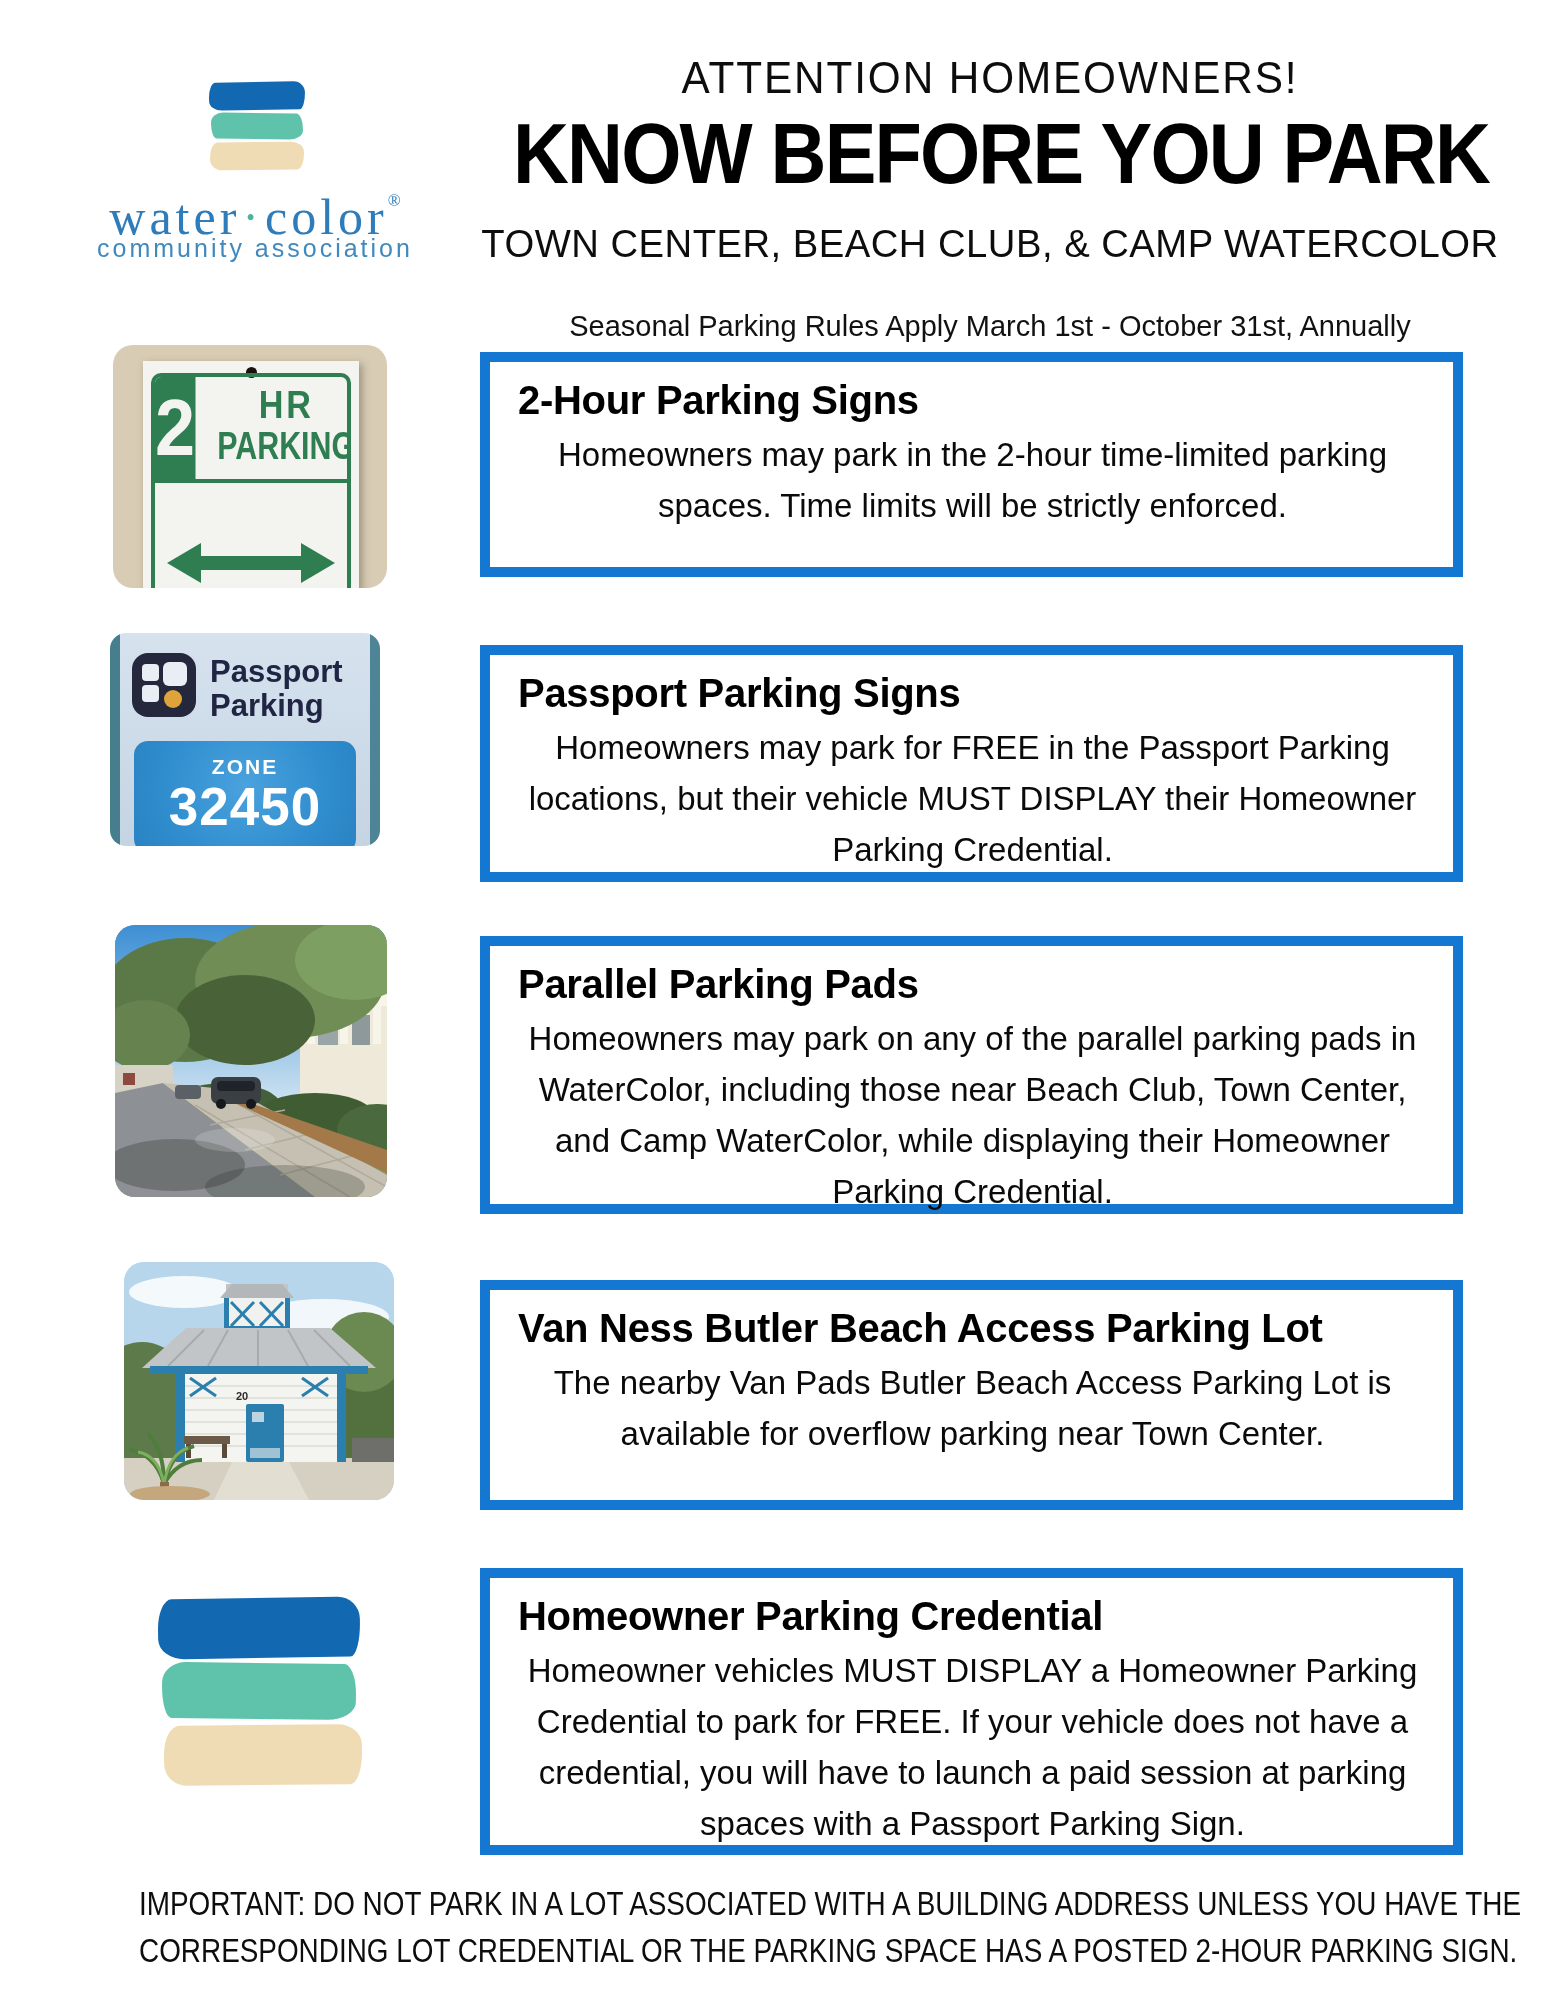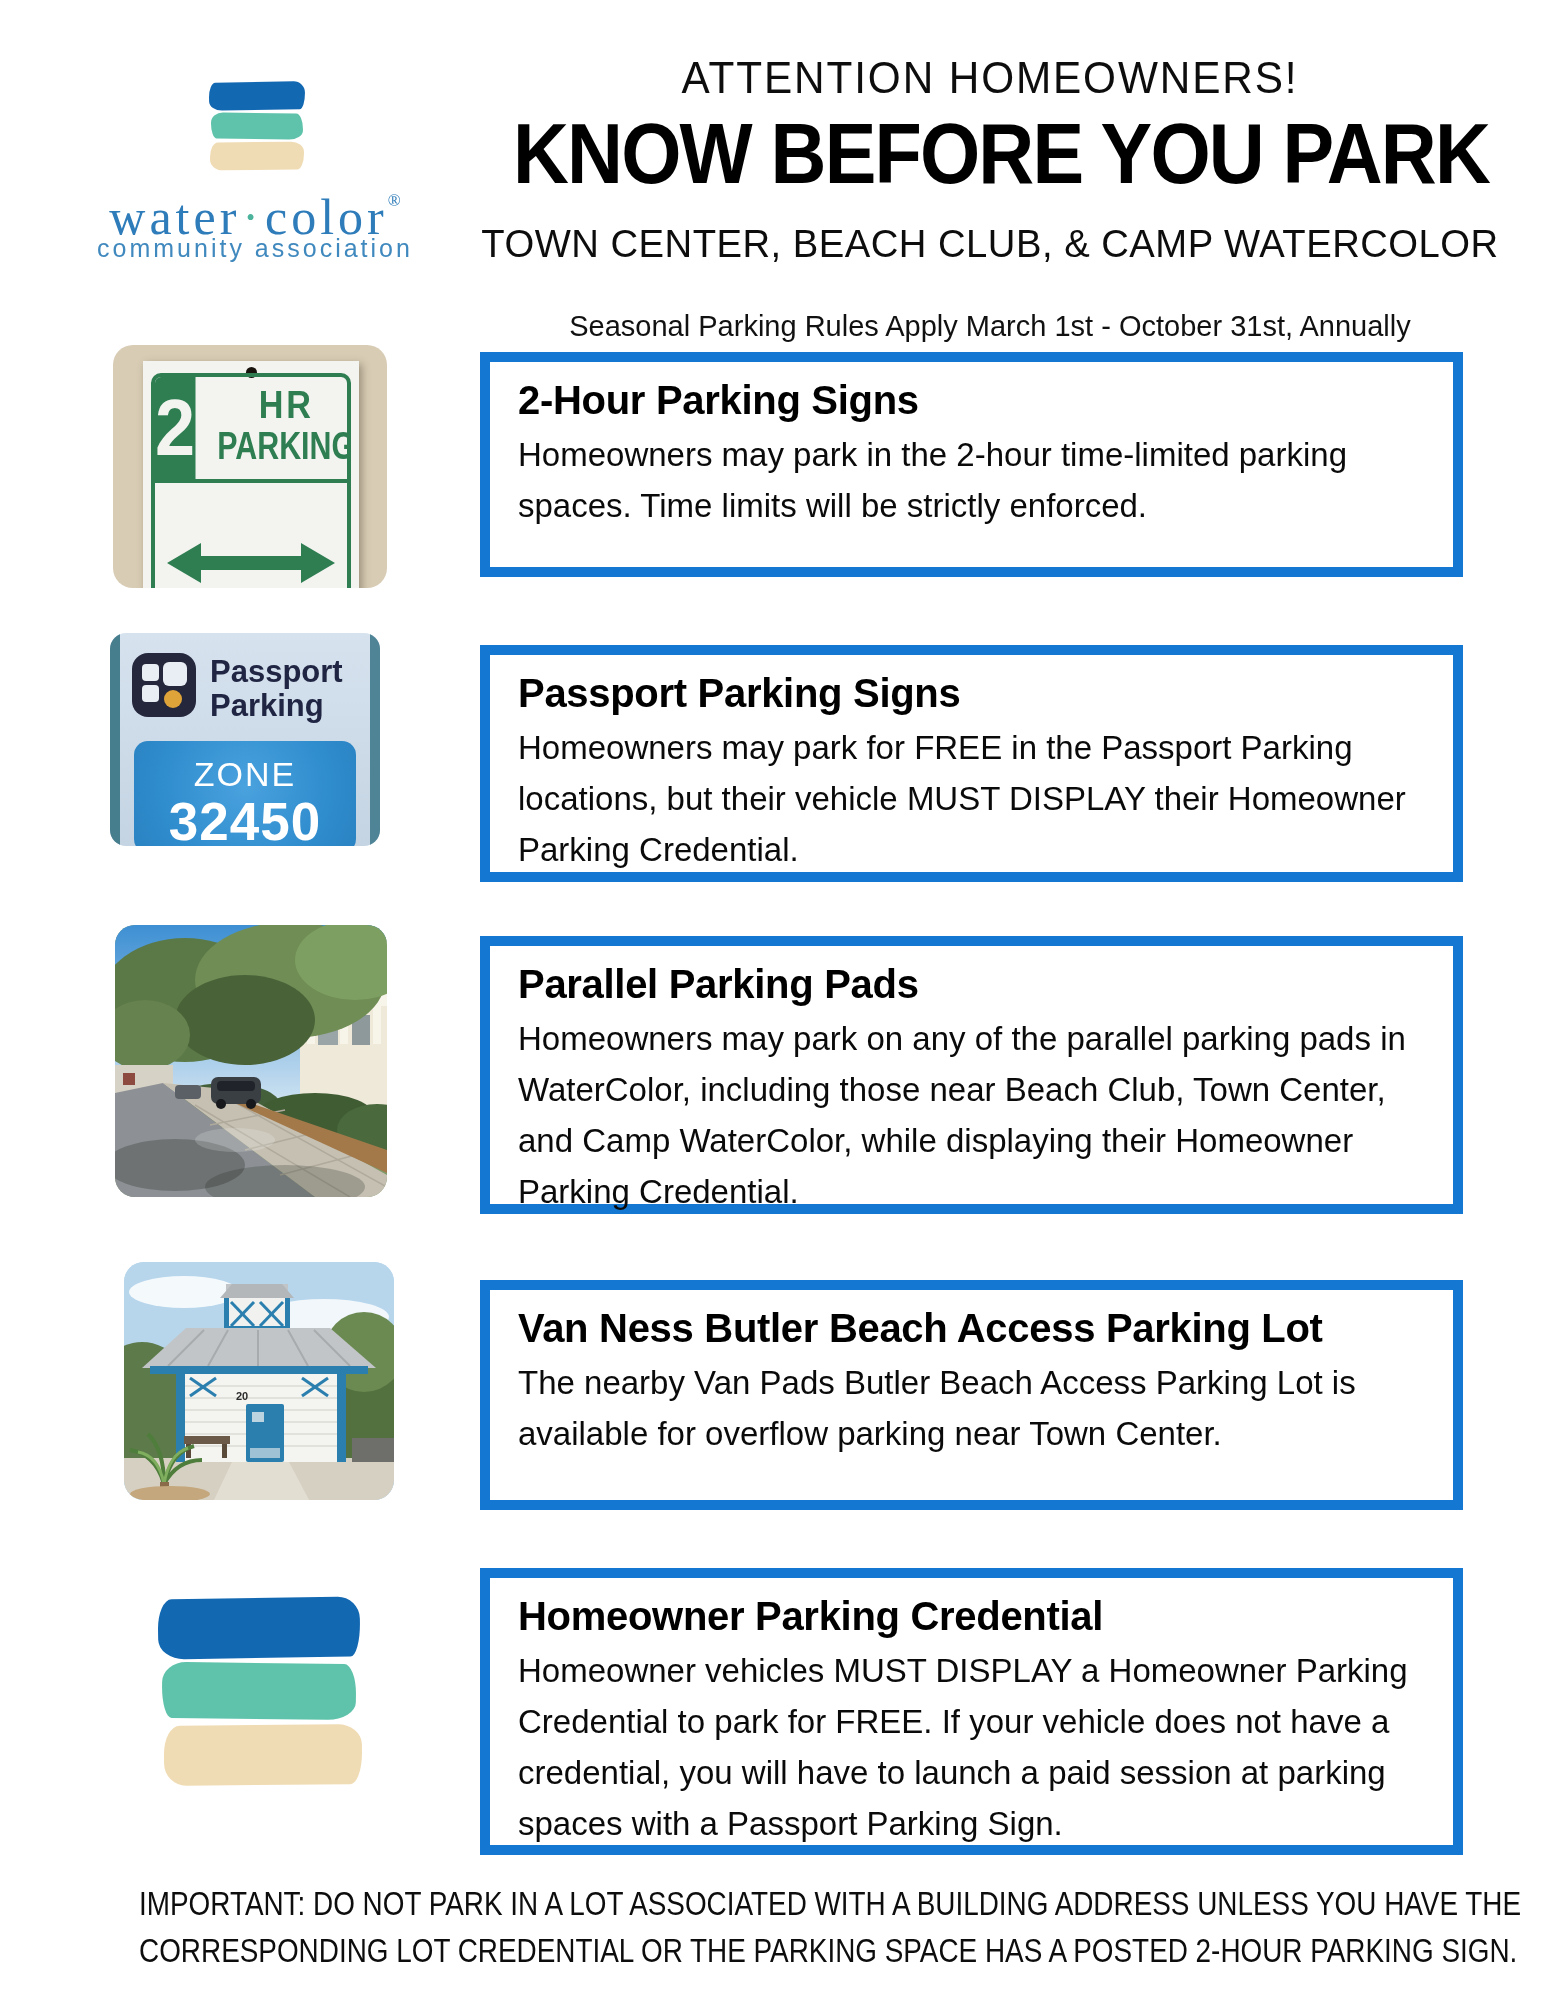--- a/index.html
+++ b/index.html
@@ -44,21 +44,21 @@
   .season-note {
     position:absolute; left:460px; top:310px; width:1060px; text-align:center;
     font-size:29px; color:#111;
   }
   
   .info-box {
     position:absolute; left:480px; width:983px; box-sizing:border-box;
     border:10px solid #1478d2; background:#ffffff; padding:10px 26px 10px 28px;
   }
   .box-title { font-size:40px; font-weight:700; letter-spacing:-0.3px; margin:6px 0 6px 0; }
-  .box-body  { font-size:33px; line-height:51px; color:#0a0a0a; }
+  .box-body  { font-size:33px; line-height:51px; color:#0a0a0a;text-align:center; }
   .box-1 { top:352px;  height:225px; }
   .box-2 { top:645px;  height:237px; }
   .box-3 { top:936px;  height:278px; }
   .box-4 { top:1280px; height:230px; }
   .box-5 { top:1568px; height:287px; }
   
   .photo { position:absolute; overflow:hidden; border-radius:20px; }
   
   .img-2hr { left:113px; top:345px; width:274px; height:243px;
     background:
@@ -85,21 +85,21 @@
   .img-passport::after  { content:""; position:absolute; right:0; top:0; bottom:0; width:10px; background:#4e8495; }
   .pp-logo { position:absolute; left:22px; top:20px; width:64px; height:64px; background:#25273c; border-radius:16px; }
   .pp-sq-a { position:absolute; left:10px; top:11px; width:17px; height:17px; background:#e9eef4; border-radius:4px; }
   .pp-sq-b { position:absolute; left:31px; top:9px;  width:24px; height:24px; background:#e9eef4; border-radius:6px; }
   .pp-sq-c { position:absolute; left:10px; top:32px; width:17px; height:17px; background:#e9eef4; border-radius:4px; }
   .pp-dot  { position:absolute; left:32px; top:37px; width:18px; height:18px; background:#dfa439; border-radius:50%; }
   .pp-name { position:absolute; left:100px; top:22px; font-size:31px; font-weight:700; color:#1f2542; line-height:34px; }
   .pp-zone { position:absolute; left:24px; top:108px; width:222px; height:112px; border-radius:14px;
     background:radial-gradient(circle at 50% 40%, #4aa2de 0%, #2f8ccd 65%, #2a82c2 100%);
     color:#fff; text-align:center; }
-  .pp-zone-label { font-size:34px; font-weight:400; letter-spacing:2px; margin-top:14px; }
+  .pp-zone-label { font-size:21px; font-weight:700; letter-spacing:2px; margin-top:14px; }
   .pp-zone-number { font-size:53px; font-weight:700; letter-spacing:1px; line-height:56px; }
   .pp-signup { position:absolute; left:0; right:0; top:226px; text-align:center; font-size:15px; font-weight:700; color:#22263d; }
   
   .img-street   { left:115px; top:925px;  width:272px; height:272px; background:#7f9b6a; }
   .img-building { left:115px; top:1262px; width:270px; height:238px; background:#b7d6ec;margin-left:9px; }
   
   .img-strokes { position:absolute; left:158px; top:1598px; width:206px; }
   .stroke-lg-blue { width:202px; height:60px; background:#1368b2; border-radius:14px 22px 10px 26px / 30px 22px 34px 20px; transform:rotate(-0.9deg); margin-bottom:5px; }
   .stroke-lg-teal { width:194px; height:56px; background:#5fc3ab; border-radius:24px 12px 28px 10px / 20px 30px 18px 32px; transform:rotate(0.7deg); margin:0 0 6px 4px; }
   .stroke-lg-sand { width:198px; height:60px; background:#f0dcb4; border-radius:16px 24px 12px 22px / 28px 20px 32px 22px; transform:rotate(-0.5deg); margin-left:6px; }

